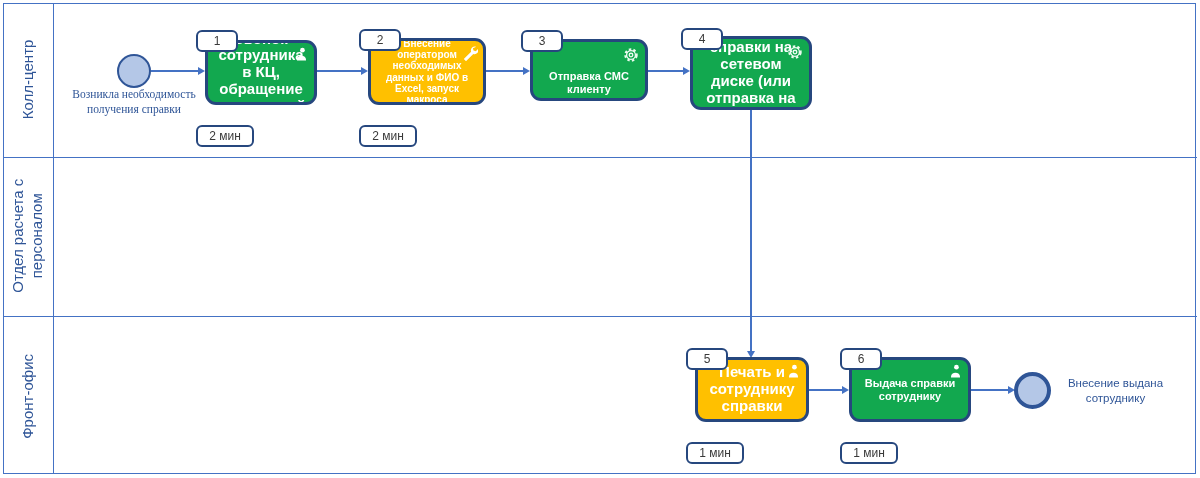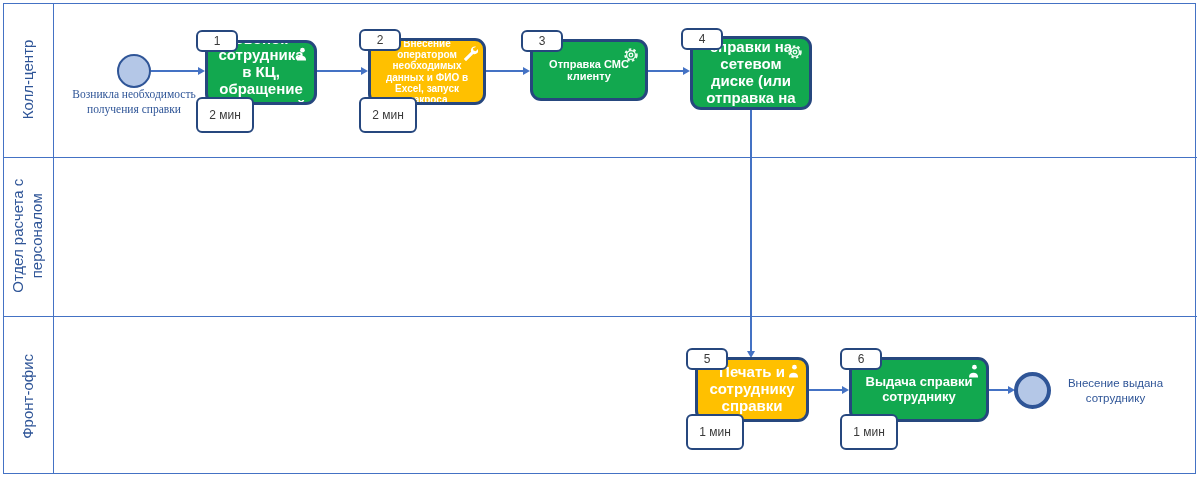--- a/index.html
+++ b/index.html
@@ -29,32 +29,32 @@
   .evlabel.start{left:45px;top:87px;width:178px;font-family:Liberation Serif, serif;}
   .evlabel.end{left:1053px;top:376px;width:125px;}
   
   .task{position:absolute;border:3px solid #26477e;border-radius:11px;color:#ffffff;
     font-weight:bold;font-size:15px;line-height:1.12;display:flex;align-items:center;
     justify-content:center;text-align:center;padding:3px 7px;box-sizing:border-box;overflow:hidden;}
   .task.green{background:#12a84f;}
   .task.yellow{background:#ffc000;}
   .t1{left:205px;top:40px;width:112px;height:65px;}
   .t2{left:368px;top:38px;width:118px;height:67px;font-size:10px;}
-  .t3{left:530px;top:39px;width:118px;height:62px;font-size:11px;}
+  .t3{left:530px;top:39px;width:118px;height:62px;font-size:11px;align-items:flex-end;}
   .t4{left:690px;top:36px;width:122px;height:74px;}
   .t5{left:695px;top:357px;width:114px;height:65px;}
-  .t6{left:849px;top:357px;width:140px;height:65px;font-size:13px;}
+  .t6{left:849px;top:357px;width:122px;height:65px;font-size:11px;}
   .ticon{position:absolute;pointer-events:none;}
   .ticon.tr{top:4px;right:5px;}
   
   .badge{position:absolute;background:#ffffff;border:2.5px solid #26477e;border-radius:6px;
     color:#3a3a3a;font-size:12px;display:flex;align-items:center;justify-content:center;
     box-sizing:border-box;z-index:3;}
   .num{width:42px;height:22px;}
-  .dur{width:58px;height:36px;}
+  .dur{width:58px;height:22px;margin-top:28px;}
   .b1{left:196px;top:30px;}  .d1{left:196px;top:97px;}
   .b2{left:359px;top:29px;}  .d2{left:359px;top:97px;}
   .b3{left:521px;top:30px;}
   .b4{left:681px;top:28px;}
   .b5{left:686px;top:348px;} .d5{left:686px;top:414px;}
   .b6{left:840px;top:348px;} .d6{left:840px;top:414px;}
   
   .conn{position:absolute;background:#4472c4;}
   .conn.h{height:1.5px;}
   .conn.v{width:1.5px;}

